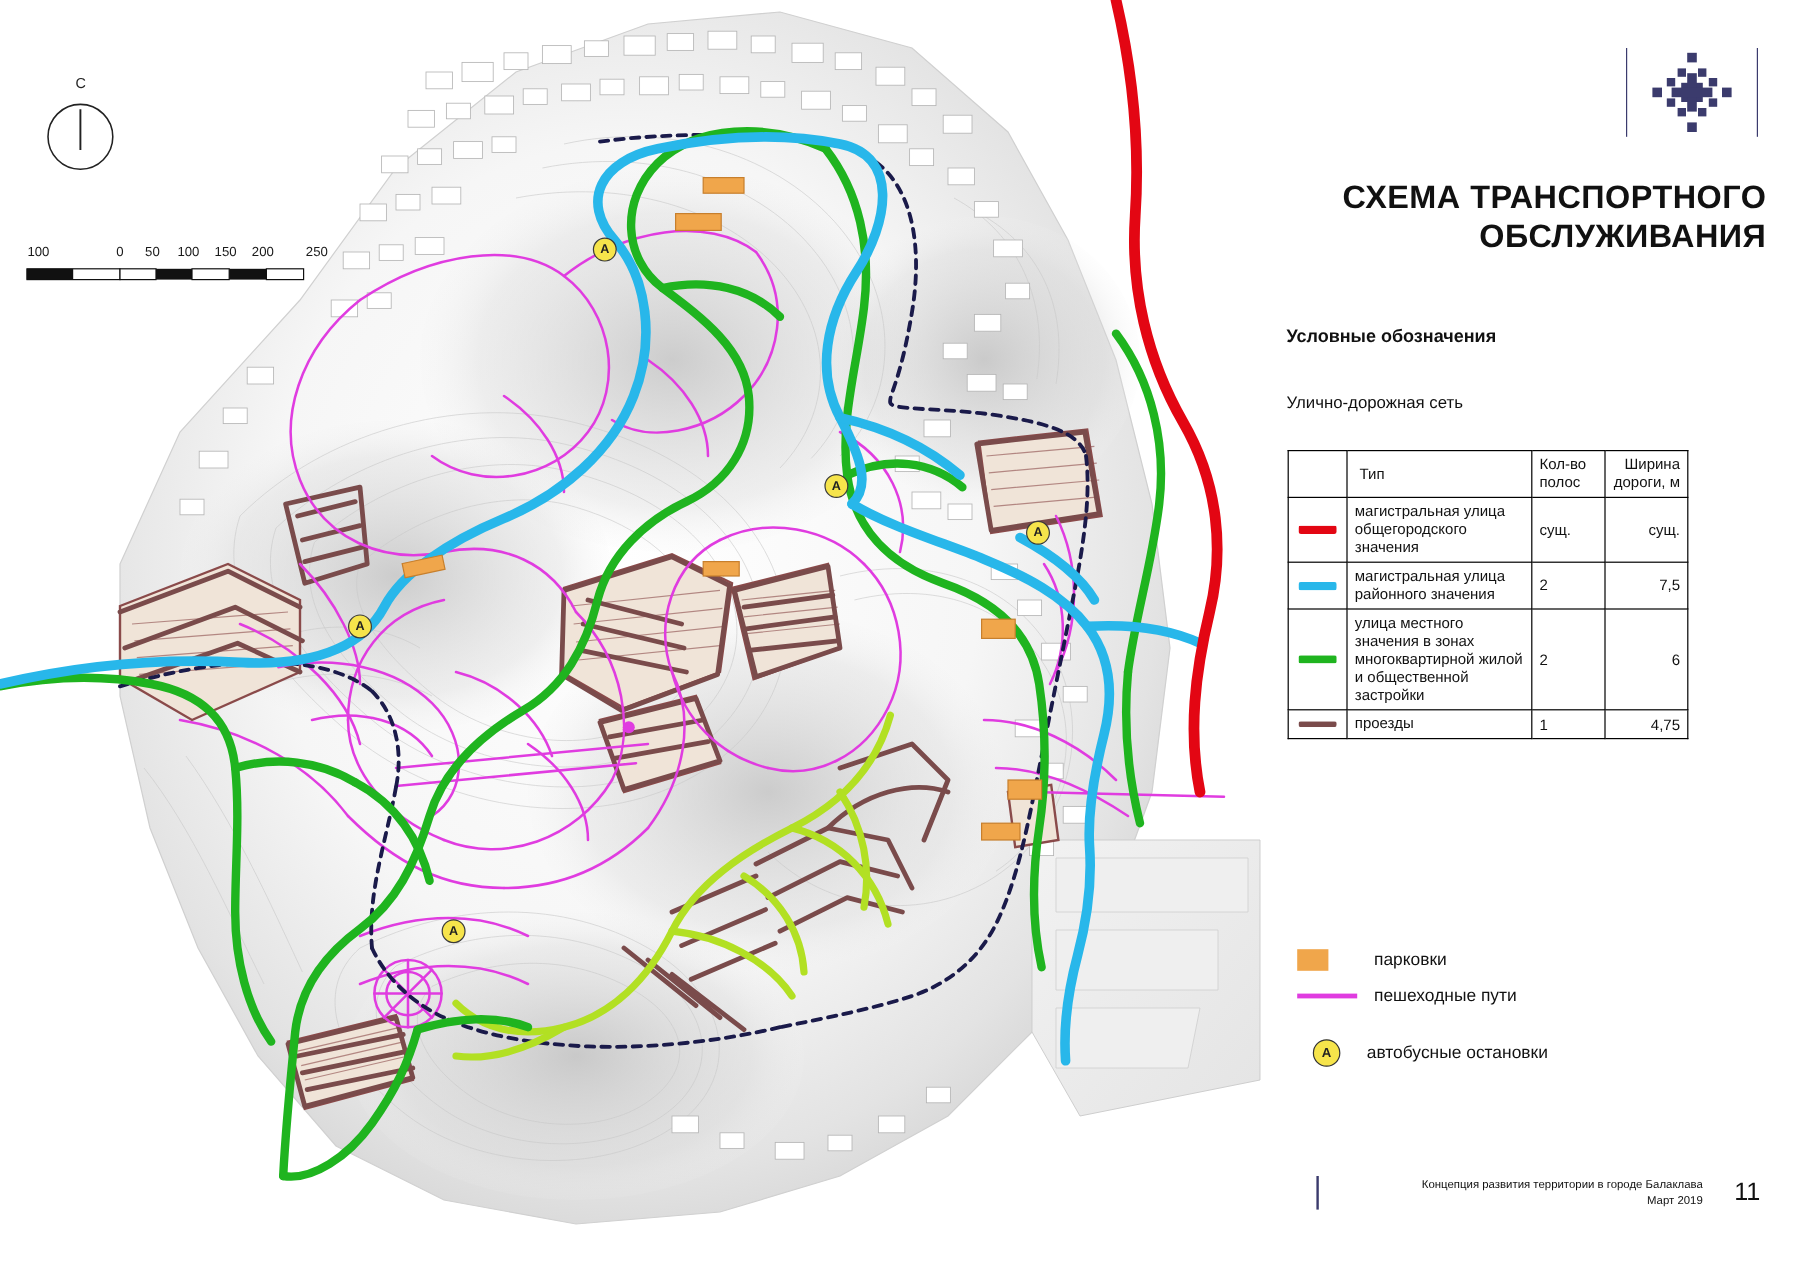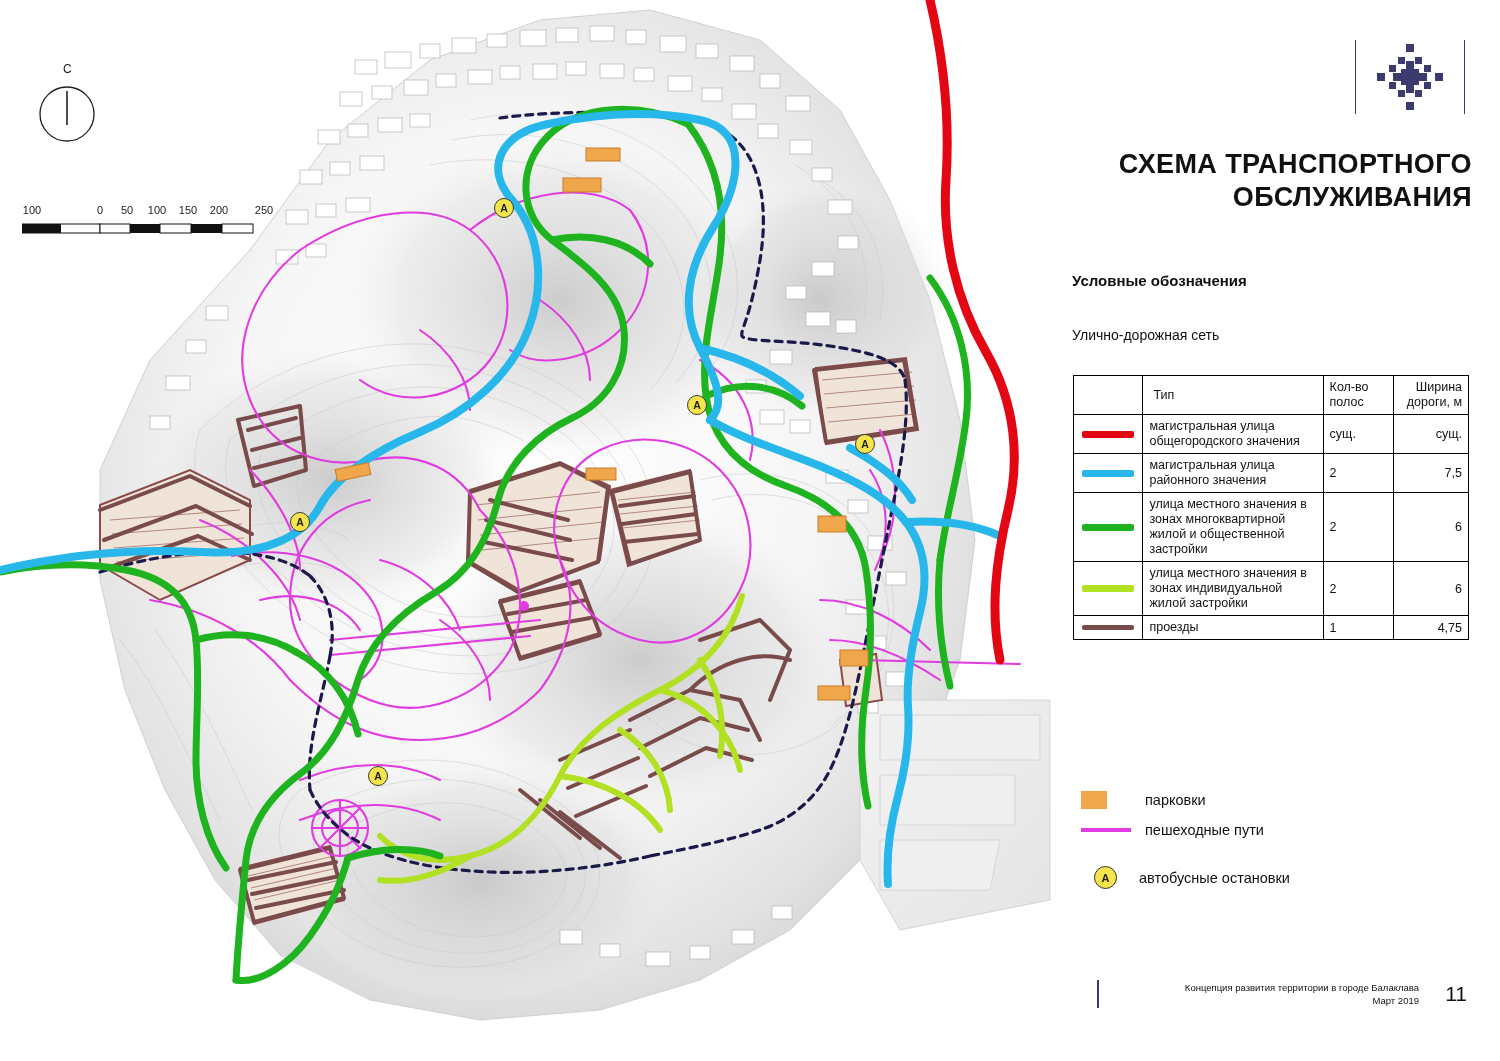--- a/index.html
+++ b/index.html
@@ -93,21 +93,21 @@
   #legend-subtitle {
     position: absolute;
     left: 1072px; top: 327px;
     font-size: 14px;
     color: #111;
   }
 
   #legend-table {
     position: absolute;
     left: 1073px; top: 375px;
-    width: 396px;
+    width: 334px;
     border-collapse: collapse;
     font-size: 12.5px;
   }
   #legend-table td, #legend-table th {
     border: 1px solid #000;
     padding: 4px 6px;
     vertical-align: middle;
     font-weight: normal;
     color: #111;
   }
@@ -606,28 +606,20 @@
     <tr>
       <td class="col-swatch">
           <div class="swatch-line sw-green"></div>
         </td>
       <td class="col-type">улица местного значения в зонах многоквартирной жилой и общественной застройки</td>
       <td class="col-lanes">2</td>
       <td class="col-width">6</td>
     </tr>
     <tr>
       <td class="col-swatch">
-          <div class="swatch-line sw-lgreen"></div>
-        </td>
-      <td class="col-type">улица местного значения в зонах индивидуальной жилой застройки</td>
-      <td class="col-lanes">2</td>
-      <td class="col-width">6</td>
-    </tr>
-    <tr>
-      <td class="col-swatch">
           <div class="swatch-line sw-brown"></div>
         </td>
       <td class="col-type">проезды</td>
       <td class="col-lanes">1</td>
       <td class="col-width">4,75</td>
     </tr>
   </tbody>
 </table>
 
 <div id="legend-extra">

